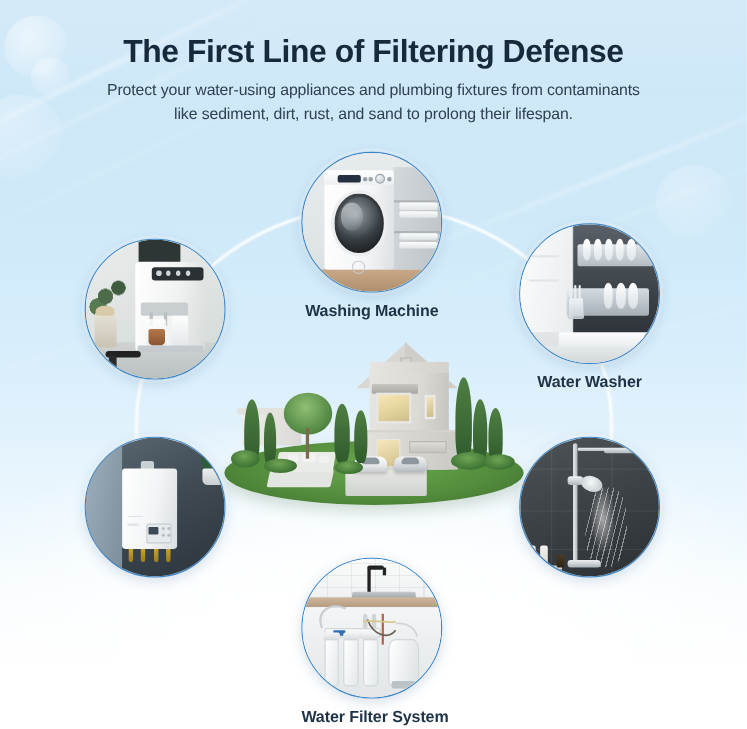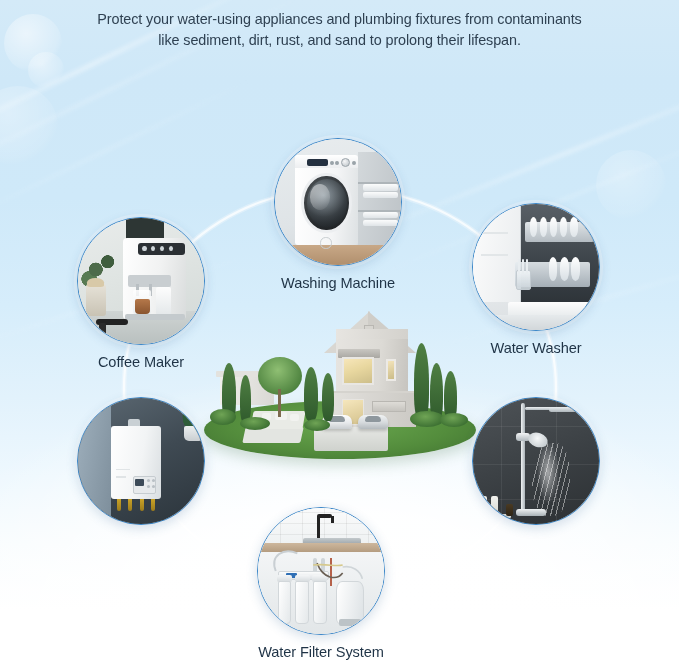--- a/index.html
+++ b/index.html
@@ -67,21 +67,21 @@
     font-size:14.4px;
     color:#2f4152;
     line-height:1.47;
     letter-spacing:-0.1px;
   }
 
   
   .ring { position:absolute; left:0; top:0; width:679px; height:663px; pointer-events:none; }
 
   
-  .node { position:absolute; width:128px; }
+  .node { position:absolute; width:128px;font-weight:bold; }
   .bubble {
     position:relative;
     width:128px; height:128px;
     border-radius:50%;
     overflow:hidden;
     border:1.6px solid #3a86c8;
     box-shadow:0 3px 12px rgba(40,90,140,.20), 0 0 0 3px rgba(255,255,255,.30);
     background:#eef3f6;
   }
   .node .caption {
@@ -263,20 +263,21 @@
   <div class="flare f4"></div>
   <div class="flare f5"></div>
   <div class="flare f6"></div>
   <div class="flare f7"></div>
   <div class="bokeh b1"></div>
   <div class="bokeh b2"></div>
   <div class="bokeh b3"></div>
   <div class="bokeh b4"></div>
 
   <div class="header">
+    <div class="title">The First Line of Filtering Defense</div>
     <div class="subtitle">
       <div>Protect your water-using appliances and plumbing fixtures from contaminants</div>
       <div>like sediment, dirt, rust, and sand to prolong their lifespan.</div>
     </div>
   </div>
 
   <svg class="ring" viewBox="0 0 679 663">
     <ellipse cx="340" cy="388" rx="216" ry="200" fill="none" stroke="rgba(255,255,255,0.72)" stroke-width="2.2"></ellipse>
     <ellipse cx="340" cy="388" rx="216" ry="200" fill="none" stroke="rgba(255,255,255,0.30)" stroke-width="5"></ellipse>
   </svg>
@@ -377,21 +378,20 @@
         <div class="rect cm-spout1"></div>
         <div class="rect cm-spout2"></div>
         <div class="rect cm-glass"></div>
         <div class="rect cm-coffee"></div>
         <div class="rect cm-pitcher"></div>
         <div class="rect cm-tray"></div>
         <div class="rect cm-tap"></div>
         <div class="rect cm-tapstem"></div>
       </div>
     </div>
-    <div class="caption">Coffee Maker</div>
   </div>
 
   <div class="node right" style="left:472px; top:203px;">
     <div class="bubble">
       <div class="scene">
         <div class="rect dw-bg"></div>
         <div class="rect dw-tub"></div>
         <div class="rect dw-cab"></div>
         <div class="rect dw-cabl"></div>
         <div class="rect dw-cabl2"></div>
@@ -458,21 +458,21 @@
         <div class="rect sh-spray"></div>
         <div class="rect sh-valve"></div>
         <div class="rect sh-shelf"></div>
         <div class="rect sh-bot" style="left:5%;"></div>
         <div class="rect sh-bot" style="left:14%;"></div>
         <div class="rect sh-bot d" style="left:26%; top:84%; height:10%;"></div>
       </div>
     </div>
   </div>
 
-  <div class="node bottom" style="left:257px; top:507px;">
+  <div class="node bottom" style="left:274px; top:507px;">
     <div class="bubble">
       <div class="scene">
         <div class="rect wf-bg"></div>
         <div class="rect wf-tiles"></div>
         <div class="rect wf-faucT"></div>
         <div class="rect wf-fauc"></div>
         <div class="rect wf-faucS"></div>
         <div class="rect wf-sink"></div>
         <div class="rect wf-counter"></div>
         <div class="rect wf-under"></div>

